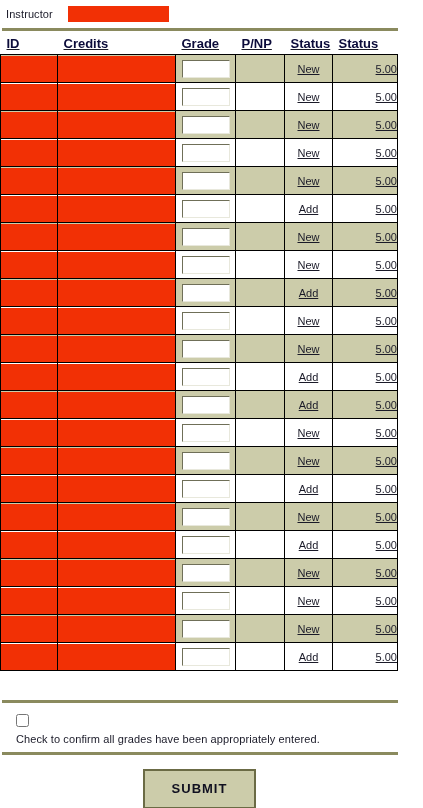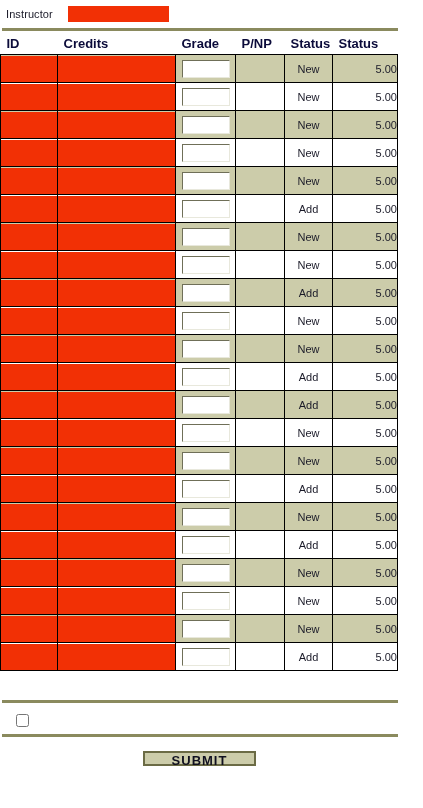--- a/index.html
+++ b/index.html
@@ -52,20 +52,21 @@
     width: 396px;
   }
 
   
   #table-wrap { padding: 0 0 0 0; margin-top: 3px; }
   table.grades {
     border-collapse: collapse;
     table-layout: fixed;
     width: 398px;
     margin-left: 0px;
+    text-decoration: underline;
   }
   table.grades col.c-id      { width: 57px; }
   table.grades col.c-student { width: 118px; }
   table.grades col.c-grade   { width: 60px; }
   table.grades col.c-pnp     { width: 49px; }
   table.grades col.c-status  { width: 48px; }
   table.grades col.c-credits { width: 65px; }
 
   table.grades thead th {
     font-size: 13px;
@@ -174,21 +175,21 @@
   }
   #submit-button {
     background: #ccccaa;
     border: 2px solid #6b6b45;
     font-family: "Liberation Sans", sans-serif;
     font-size: 13px;
     font-weight: bold;
     color: #101020;
     letter-spacing: 1px;
     width: 113px;
-    height: 15px;
+    height: 40px;
     padding: 0;
     cursor: pointer;
   }
 </style>
 </head>
 <body>
 
 <div id="meta">
   <div class="meta-row">
     <span class="meta-label">Instructor</span>
@@ -485,17 +486,18 @@
         </tr>
       </tbody>
   </table>
 </div>
 
 <div id="confirm-area">
   <div class="divider2"></div>
   <div class="confirm-check-wrap">
     <input type="checkbox" class="cbox" id="confirm-checkbox" style="">
   </div>
+  <div class="confirm-text">Check to confirm all grades have been appropriately entered.</div>
   <div class="divider3"></div>
   <div id="submit-wrap">
     <button id="submit-button">SUBMIT</button>
   </div>
 </div>
 
 </body></html>

